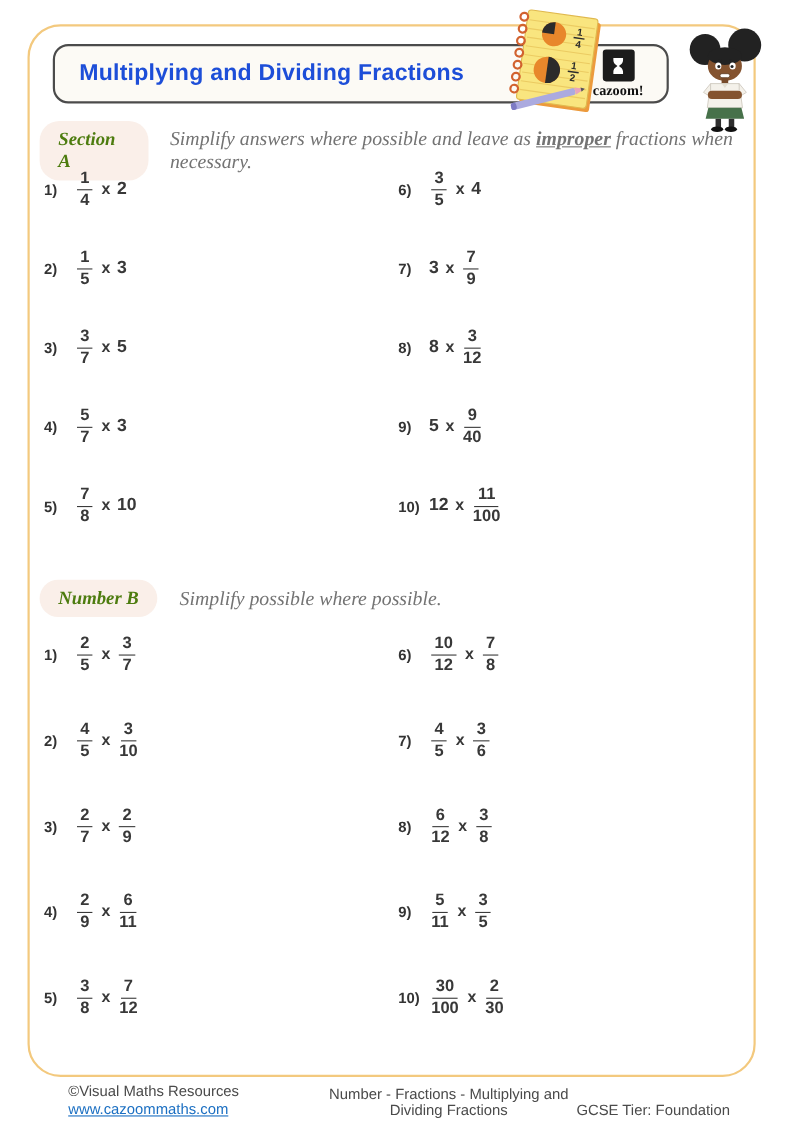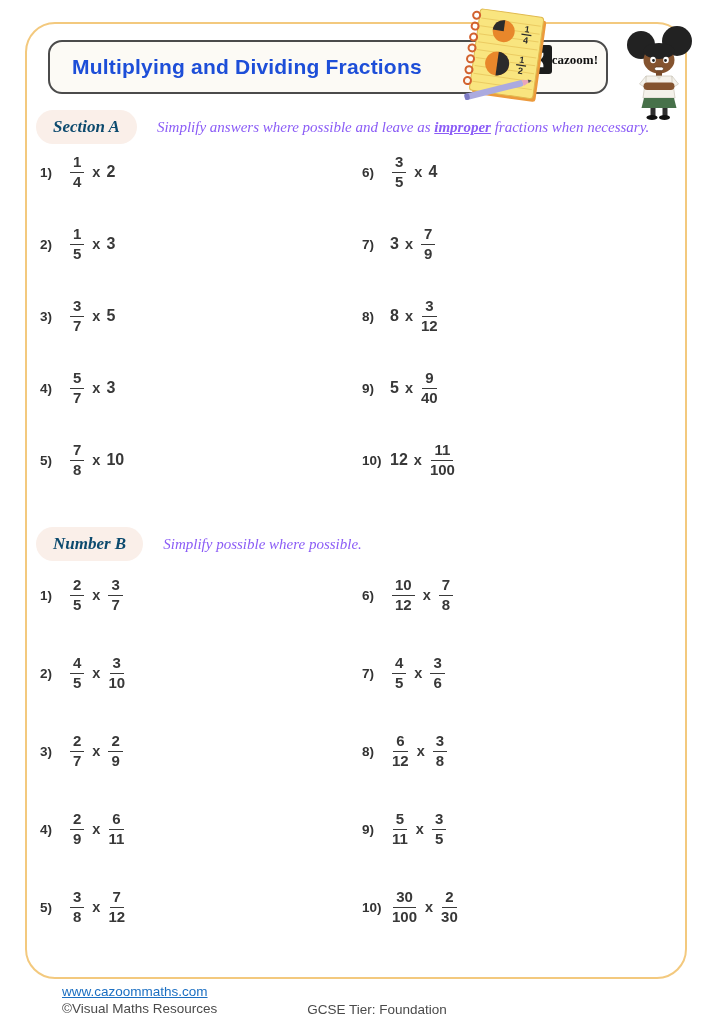--- a/index.html
+++ b/index.html
@@ -4,52 +4,52 @@
 <style>
   html,body{margin:0;padding:0;background:#fff;}
   .page{position:relative;width:724px;height:1024px;background:#FFFFFF;overflow:hidden;
         font-family:"Liberation Sans",sans-serif;color:#2F2F2F;}
   .main-border{position:absolute;left:25px;top:22px;width:658px;height:953px;
         border:2.5px solid #F3C97E;border-radius:30px;background:transparent;}
   
   .title-box{position:absolute;left:48px;top:40px;width:556px;height:50px;background:#FCFAF5;
         border:2.5px solid #4B4B4B;border-radius:14px;display:flex;align-items:center;}
   .title-text{margin-left:22px;font-size:21px;font-weight:700;color:#1d4ed8;letter-spacing:.2px;}
-  .logo{position:absolute;right:8px;top:3px;width:72px;display:flex;flex-direction:row;align-items:center;}
+  .logo{position:absolute;right:8px;top:3px;width:72px;display:flex;flex-direction:column;align-items:center;}
   .logo-square{width:29px;height:29px;background:#1C1C1C;border-radius:3px;display:flex;align-items:center;justify-content:center;}
   .logo-text{font-family:"Liberation Serif",serif;font-weight:700;font-size:13px;color:#111;margin-top:0px;}
   .notebook{position:absolute;left:456px;top:8px;width:104px;height:100px;}
   .character{position:absolute;left:616px;top:24px;width:92px;height:96px;}
   
   .section-header{position:absolute;left:36px;display:flex;align-items:center;}
   .section-header.a{top:110px;}
   .section-header.b{top:527px;}
   .badge{background:#FAEFE9;border-radius:18px;padding:7px 17px;font-family:"Liberation Serif",serif;
-        font-style:italic;font-weight:700;font-size:17px;color:#0c4a6e;}
+        font-style:italic;font-weight:700;font-size:17px;color:#4d7c0f;}
   .instruction{margin-left:20px;font-family:"Liberation Serif",serif;font-style:italic;
-        font-size:15px;color:#8b5cf6;text-align:right;}
+        font-size:18px;color:#737373;}
   .instruction .emph{font-weight:700;text-decoration:underline;}
   
   .problems{position:absolute;left:40px;width:630px;display:grid;grid-template-columns:322px 1fr;grid-auto-flow:column;}
   .problems.rows-a{top:136px;grid-template-rows:repeat(5,72px);}
   .problems.rows-b{top:556px;grid-template-rows:repeat(5,78px);}
   .problem{display:flex;align-items:center;}
   .pnum{min-width:28px;font-size:13.5px;font-weight:700;color:#333;}
   .expr{display:inline-flex;align-items:center;}
   .frac{display:inline-flex;flex-direction:column;align-items:center;margin:0 2px;}
   .fnum{font-size:15px;font-weight:700;color:#383838;line-height:1.1;border-bottom:1.8px solid #3a3a3a;padding:0 3px 1px;}
   .fden{font-size:15px;font-weight:700;color:#383838;line-height:1.1;padding-top:1px;}
   .op{font-size:14.5px;font-weight:700;color:#383838;margin:0 6px;}
   .int{font-size:16px;font-weight:700;color:#383838;}
   
   .footer{position:absolute;left:0;top:984px;width:724px;display:flex;align-items:flex-end;font-size:13.5px;color:#4A4A4A;}
   .footer-left{margin-left:62px;width:230px;line-height:1.25;}
   .footer-link{color:#1B6FC2;text-decoration:underline;cursor:pointer;}
   .footer-center{flex:1;text-align:center;padding-bottom:1px;}
-  .footer-right{margin-right:30px;width:170px;text-align:center;padding-bottom:1px;}
+  .footer-right{margin-right:30px;width:170px;text-align:left;padding-bottom:1px;}
 </style>
 </head>
 <body>
 
 <div class="page">
 
   <div class="main-border"></div>
 
   <div class="title-box">
     <span class="title-text">Multiplying and Dividing Fractions</span>
@@ -394,19 +394,20 @@
           <span class="frac">
             <span class="fnum">2</span>
             <span class="fden">30</span>
           </span>
         </span>
       </div>
     </div>
 
   <div class="footer">
     <div class="footer-left">
+      <div>©Visual Maths Resources</div>
       <div><a class="footer-link">www.cazoommaths.com</a></div>
-      <div>©Visual Maths Resources</div>
     </div>
+    <div class="footer-center">Number - Fractions - Multiplying and Dividing Fractions</div>
     <div class="footer-right">GCSE Tier: Foundation</div>
   </div>
 
 </div>
 
 </body></html>

